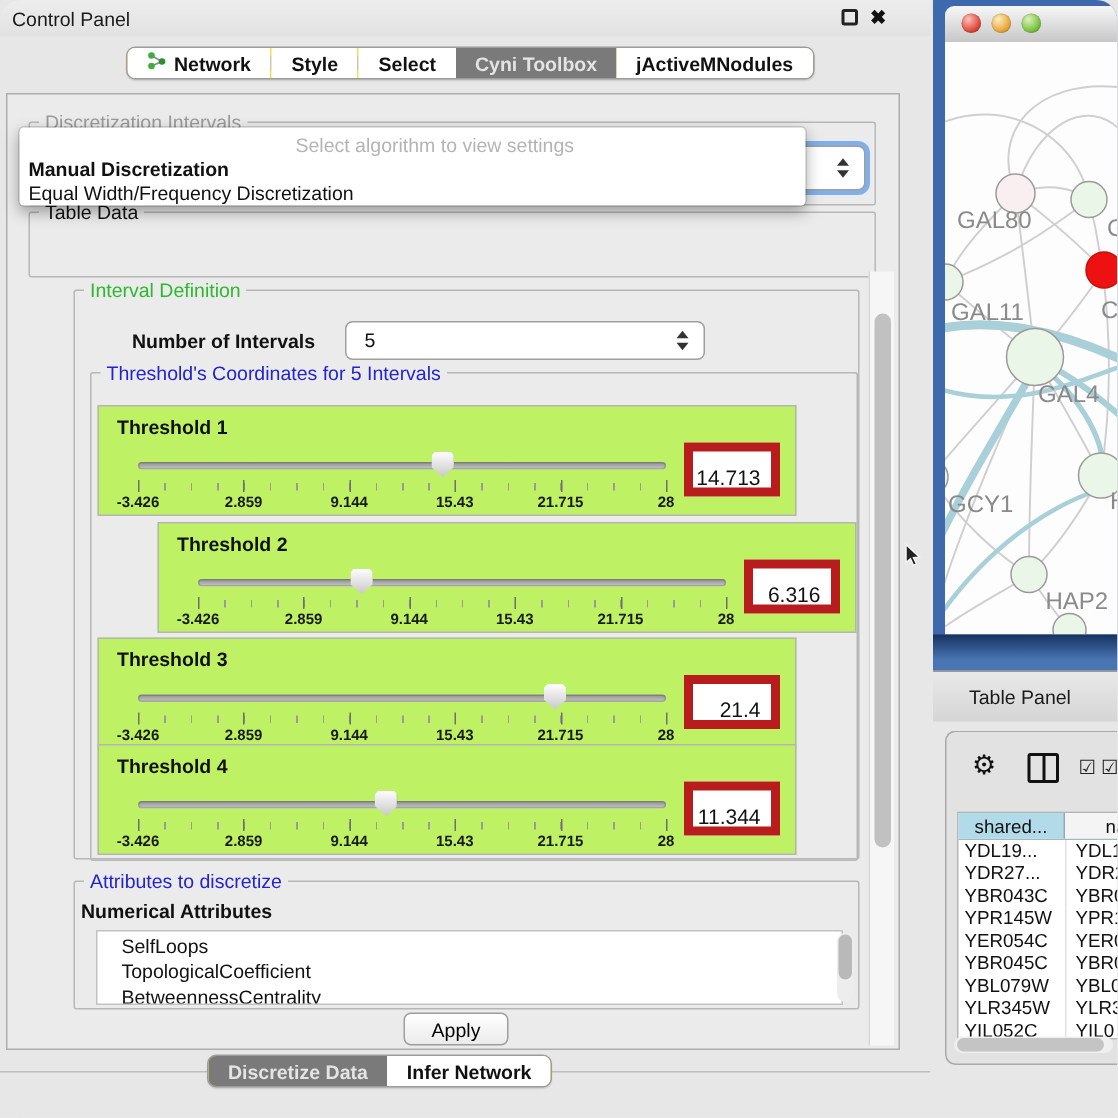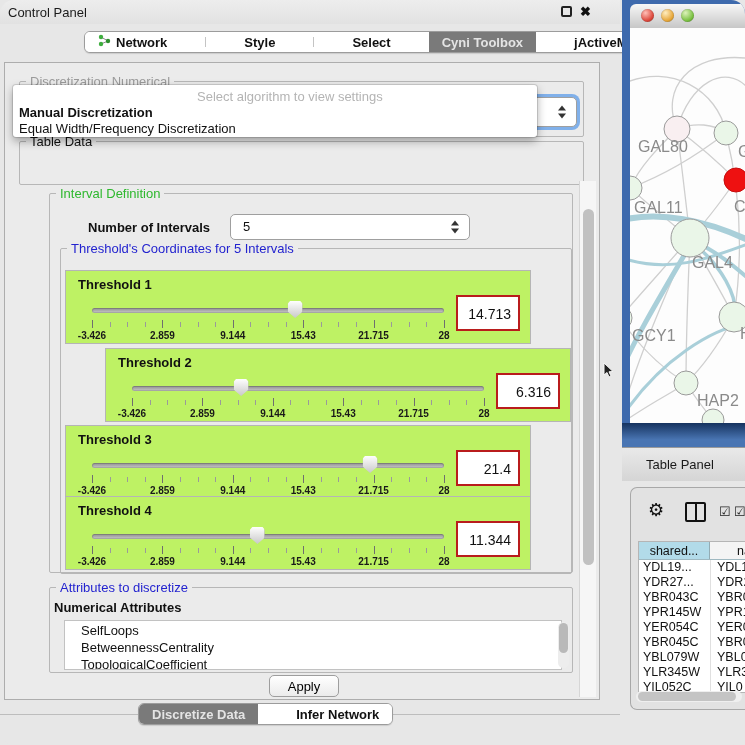--- a/index.html
+++ b/index.html
@@ -9,21 +9,21 @@
   .abs{position:absolute;}
 
   
   .cp-titlebar{left:0;top:0;width:620px;height:24px;background:linear-gradient(#ededed,#e2e2e2);}
   .cp-title{left:8px;top:5px;font-size:13px;color:#1a1a1a;}
   .float-btn{left:561px;top:6px;width:11px;height:11px;border:2px solid #222;border-radius:2px;}
   .close-btn{left:580px;top:4px;font-size:13px;font-weight:bold;color:#111;}
 
   
   .tabbar{display:flex;align-items:stretch;height:22px;border:1px solid #9c9c9c;border-radius:6px;
-    overflow:hidden;background:#ffffff;box-shadow:0 1px 1px rgba(0,0,0,.12);gap:25px;}
+    overflow:hidden;background:#fde047;box-shadow:0 1px 1px rgba(0,0,0,.12);}
   .tabbar.top{left:84px;top:31px;}
   .tab{display:flex;align-items:center;gap:5px;padding:0 13px;font-weight:bold;font-size:13px;color:#111;background:#fff;}
   .tab.sel{background:#7a7a7a;color:#e4e4e4;}
   .tab-sep{width:1px;background:#c4c4c4;margin:5px 0;}
 
   
   .cp-main{left:4px;top:62px;width:596px;height:638px;border:1px solid #adadad;background:#ebebeb;}
   .group{position:absolute;border:1px solid #b7b7b7;border-radius:2px;}
   .group-title{position:absolute;top:-8px;left:6px;background:#ebebeb;padding:0 4px;font-size:13px;}
   .g-gray{color:#9a9a9a;}
@@ -55,21 +55,21 @@
     background:linear-gradient(#8f8f8f,#c9c9c9);box-shadow:inset 0 0 0 1px rgba(0,0,0,.15);}
   .thumb{position:absolute;top:0;width:15px;height:17px;transform:translateX(-50%);
     background:linear-gradient(#fefefe,#c9c9c9);
     clip-path:polygon(50% 100%,0 62%,0 16%,16% 0,84% 0,100% 16%,100% 62%);
     filter:drop-shadow(0 0 0.6px #777);}
   .minor-ticks{position:absolute;left:0;top:21px;width:100%;height:5px;
     background-image:repeating-linear-gradient(90deg,#9a9a9a 0,#9a9a9a 1px,transparent 1px,transparent 17.6px);}
   .mt{position:absolute;top:19px;width:1px;height:8px;background:#6f6f6f;}
   .sc{position:absolute;top:29px;transform:translateX(-50%);font-size:10px;font-weight:bold;color:#1a1a1a;white-space:nowrap;text-align:center;}
   .p0{left:0;}.p20{left:20%;}.p40{left:40%;}.p60{left:60%;}.p80{left:80%;}.p100{left:100%;}
-  .vbox{position:absolute;right:10px;top:24px;width:64px;height:36px;background:#fff;border:2px solid #b91c1c;
+  .vbox{position:absolute;right:10px;top:24px;width:64px;height:36px;background:#fff;border:6px solid #b91c1c;
     font-size:14px;line-height:34px;text-align:right;padding-right:7px;}
 
   
   .attr-list{position:absolute;left:14px;top:32px;width:498px;height:50px;background:#fff;
     border:1px solid #c2c2c2;overflow:hidden;padding:1px 0 0 16px;font-size:13px;line-height:17px;}
   .alist-scroll{position:absolute;right:3px;top:34px;width:11px;height:46px;background:#ededed;border-radius:6px;}
   .alist-thumb{position:absolute;left:1px;top:1px;width:9px;height:30px;background:#b9b9b9;border-radius:5px;}
 
   .btn{position:absolute;border:1px solid #9e9e9e;border-radius:5px;background:linear-gradient(#ffffff,#ebebeb);
     font-size:13px;text-align:center;}
@@ -154,21 +154,21 @@
         <span>Cyni Toolbox</span>
       </div>
     <div class="tab">
         <span>jActiveMNodules</span>
       </div>
   </div>
 
   <div class="abs cp-main">
 
     <div class="group" style="left:14px;top:18px;width:565px;height:56px;">
-      <div class="group-title g-gray">Discretization Numerical</div>
+      <div class="group-title g-gray">Discretization Intervals</div>
     </div>
     <div class="combo focus-ring" style="left:24px;top:34px;width:548px;height:30px;line-height:28px;">
       <div class="stepper">
           <div class="up"></div>
           <div class="dn"></div>
         </div>
     </div>
 
     <div class="abs popup">
       <div class="ph">Select algorithm to view settings</div>
@@ -283,22 +283,22 @@
           <div class="vbox">11.344</div>
         </div>
       </div>
     </div>
 
     <div class="group" style="left:44px;top:524px;width:524px;height:86px;">
       <div class="group-title g-blue">Attributes to discretize</div>
       <div class="abs" style="left:4px;top:12px;font-weight:bold;">Numerical Attributes</div>
       <div class="attr-list">
         <div>SelfLoops</div>
+        <div>TopologicalCoefficient</div>
         <div>BetweennessCentrality</div>
-        <div>TopologicalCoefficient</div>
       </div>
       <div class="alist-scroll">
           <div class="alist-thumb"></div>
         </div>
     </div>
 
     <button class="btn" style="left:264px;top:612px;width:70px;height:22px;">Apply</button>
 
     <div class="abs v-scroll">
       <div class="v-thumb"></div>

